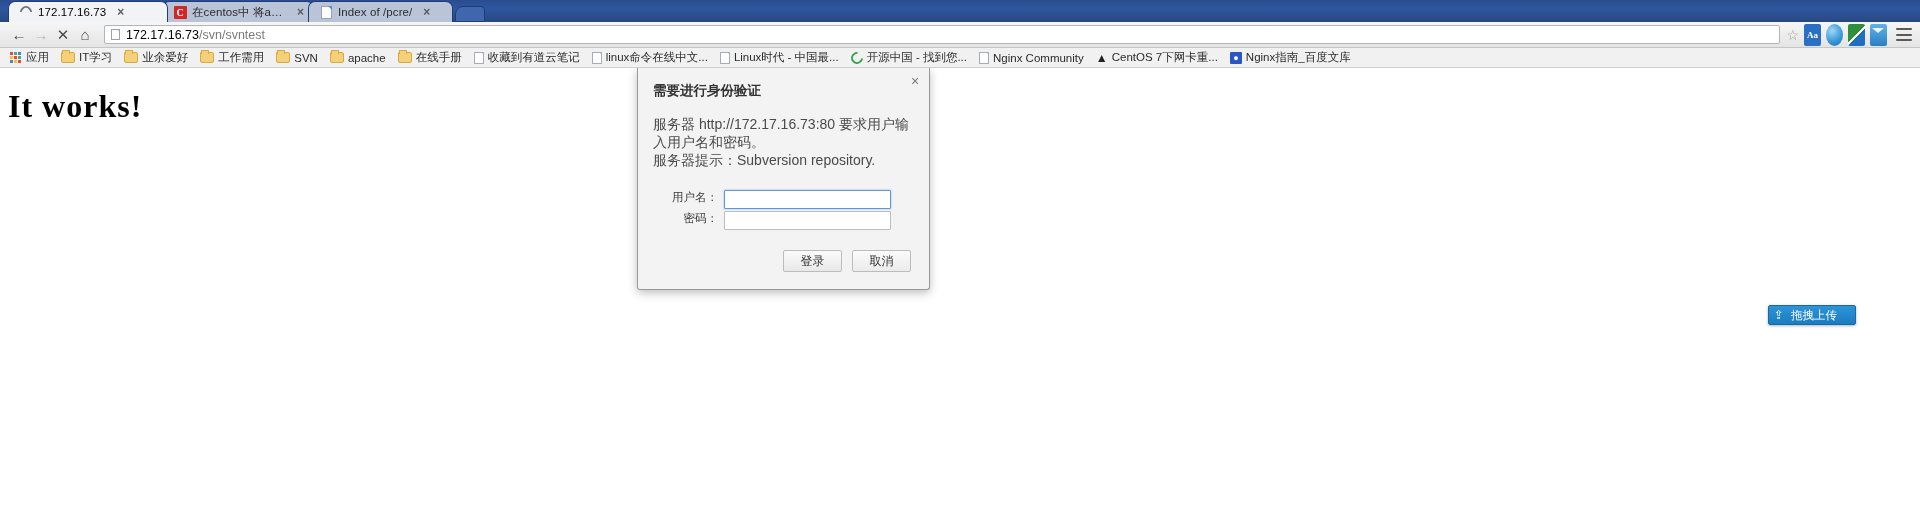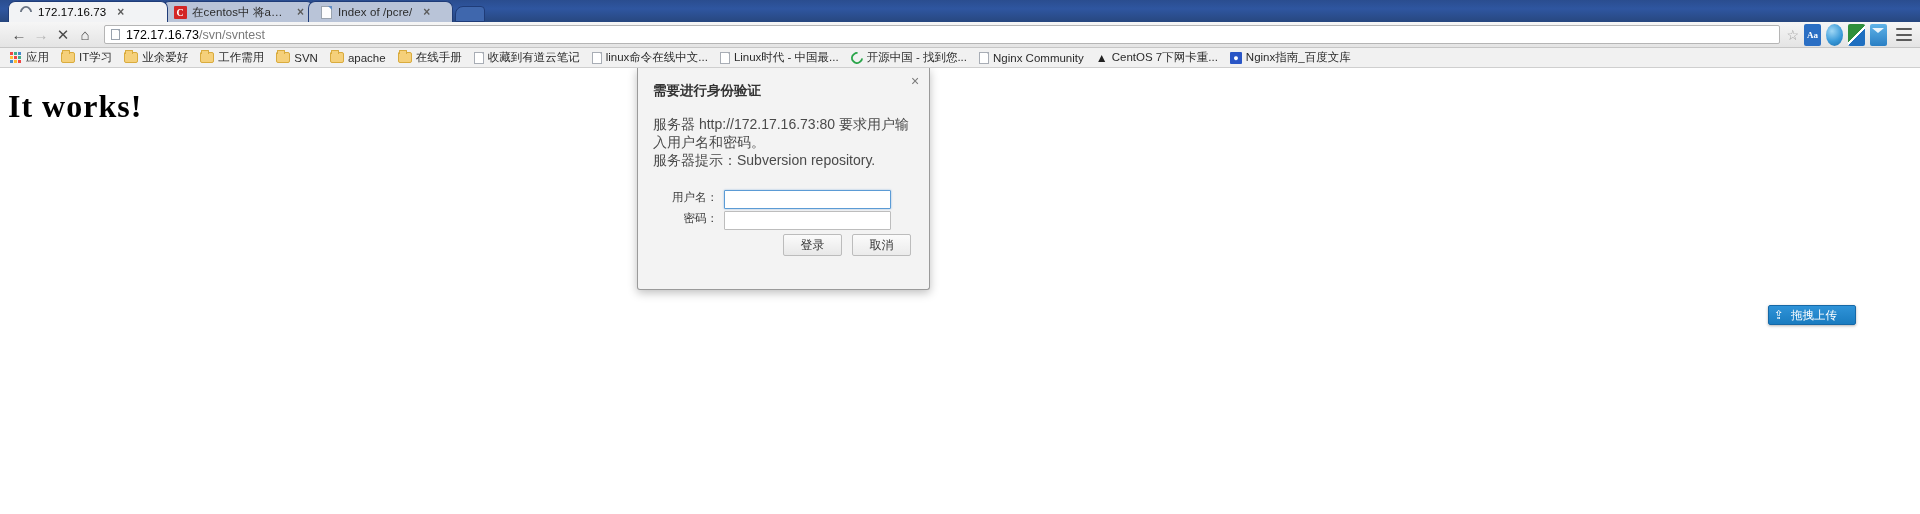--- a/index.html
+++ b/index.html
@@ -242,21 +242,21 @@
     width: 167px; height: 19px; background: #fff;
     border: 1px solid #bdbdbd; border-radius: 1px;
     font-size: 12px; padding: 0 3px; color: #000;
     font-family: "Liberation Sans", sans-serif;
   }
   .finput.focused {
     border: 1px solid #5b9bd5;
     box-shadow: 0 0 2px rgba(91,155,213,.7);
   }
   .dlg-actions {
-    position: absolute; left: 0; right: 0; bottom: 33px;
+    position: absolute; left: 0; right: 0; bottom: 17px;
     display: flex; justify-content: flex-end; gap: 10px; padding-right: 18px;
   }
   .dbtn {
     width: 59px; height: 22px; font-size: 12px; color: #333;
     background: linear-gradient(to bottom,#fbfbfb,#ebebeb);
     border: 1px solid #bcbcbc; border-radius: 2px;
     display: flex; align-items: center; justify-content: center;
   }
   .dbtn.primary { background: linear-gradient(to bottom,#fbfbfb,#e8e8e8); }
 

